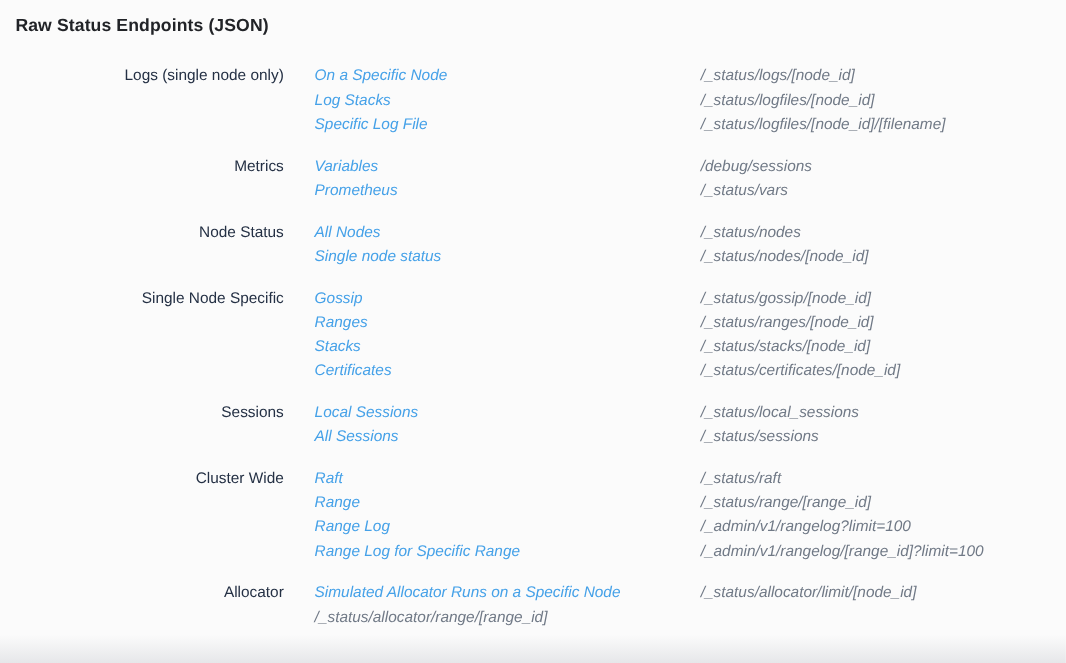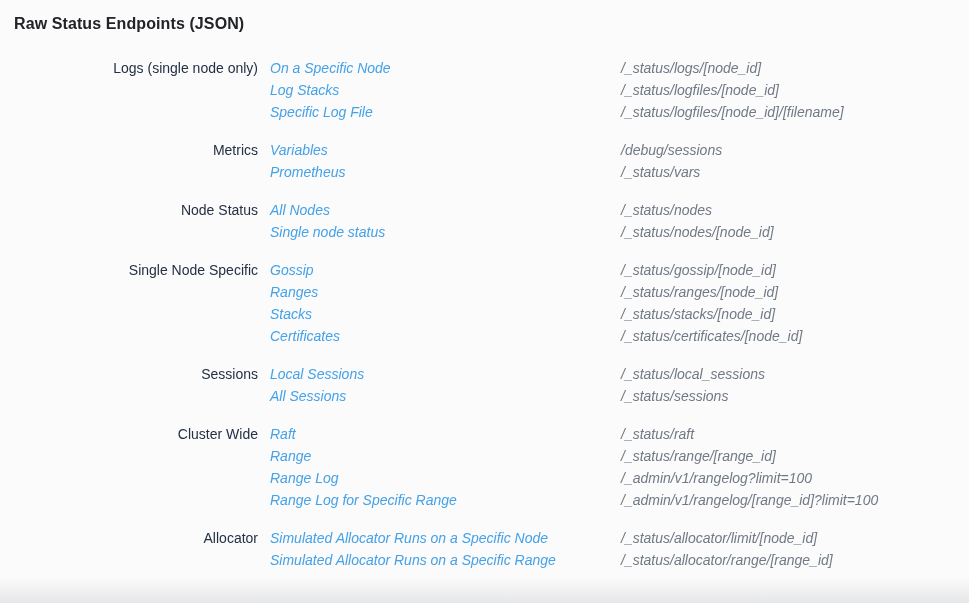--- a/index.html
+++ b/index.html
@@ -15,21 +15,21 @@
     font-size: 16px;
     font-weight: 600;
     line-height: 24px;
     letter-spacing: 0.1px;
     color: var(--title, #212327);
     margin-bottom: 21px;
   }
   .section {
     display: grid;
     grid-template-columns: 244px 1fr;
-    column-gap: 12px;
+    column-gap: 28px;
     margin-bottom: 16px;
   }
   .category {
     text-align: right;
     font-size: 14px;
     line-height: 22px;
     color: var(--category, #243044);
   }
   .row {
     display: grid;
@@ -179,21 +179,20 @@
 
   <section class="section">
     <div class="category">Allocator</div>
     <div class="rows">
   <div class="row">
     <a class="link" href="#">Simulated Allocator Runs on a Specific Node</a>
     <span class="endpoint">/_status/allocator/limit/[node_id]</span>
   </div>
 
   <div class="row">
-    <a class="link" href="#">Simulated Allocator Runs on a Specific Range</a>
     <span class="endpoint">/_status/allocator/range/[range_id]</span>
   </div>
 </div>
   </section>
 </div>
 </div>
 
 <div class="bottom-fade"></div>
 
 </body></html>

